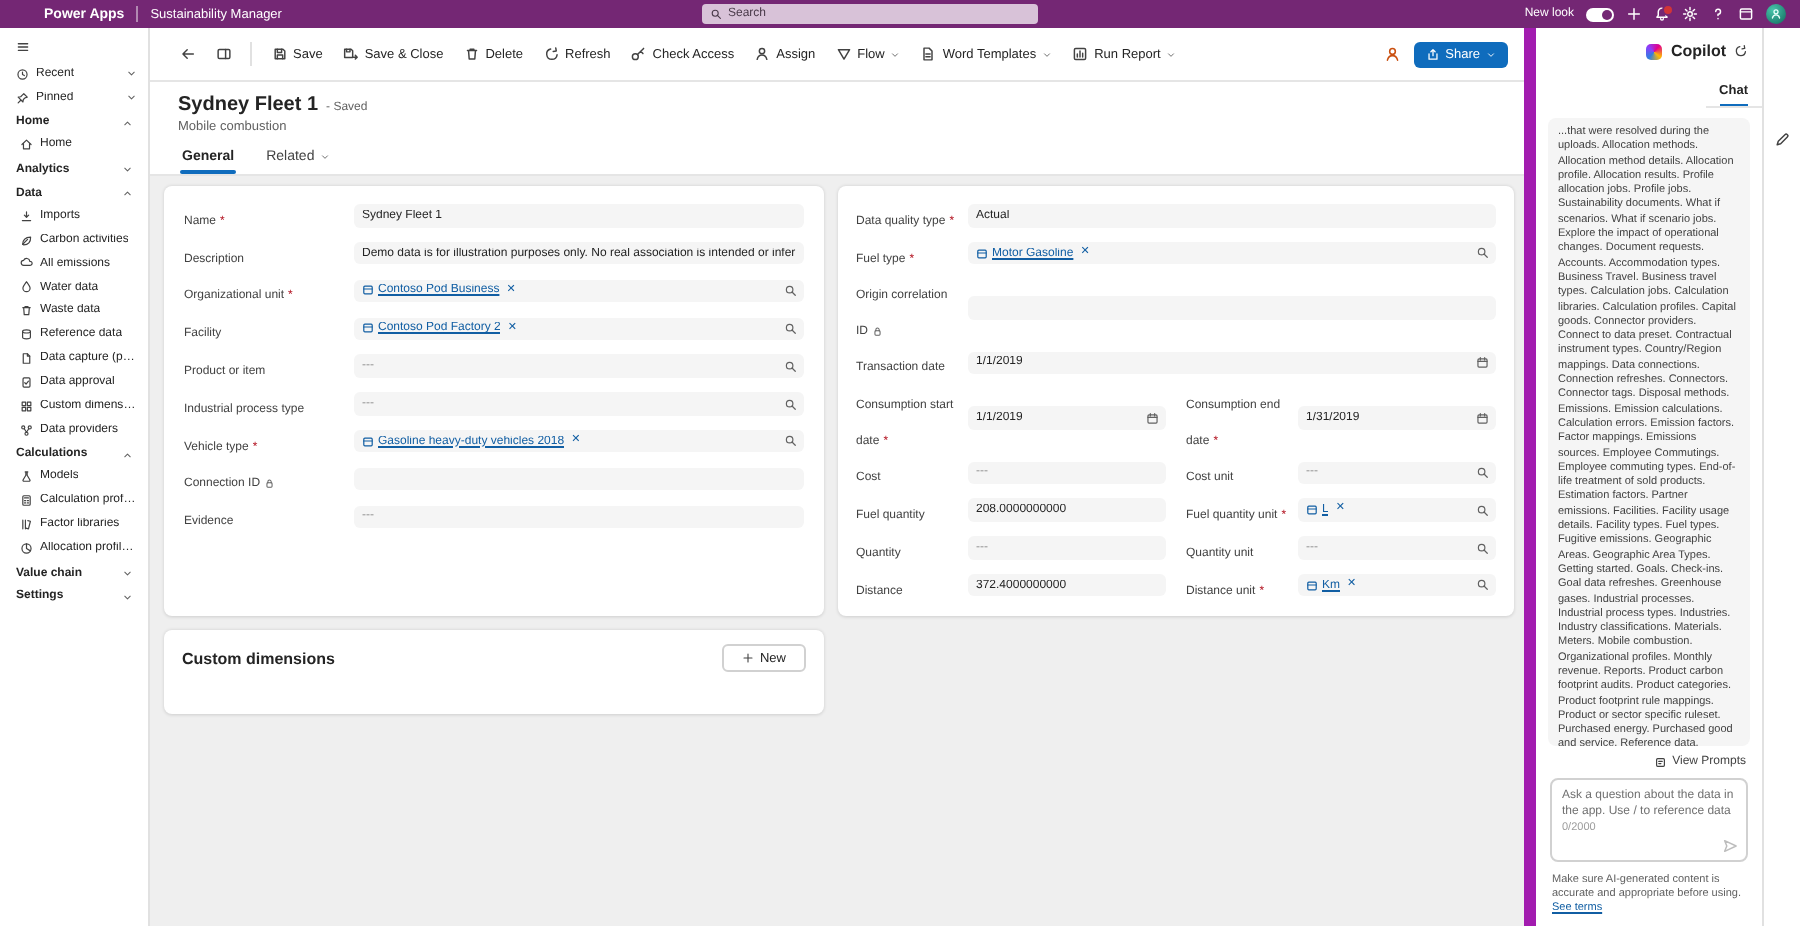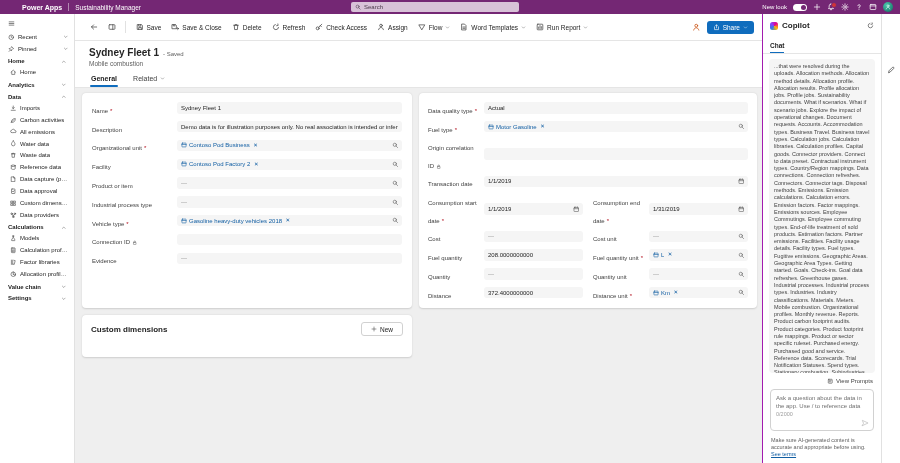--- a/index.html
+++ b/index.html
@@ -87,21 +87,21 @@
   .frow2{display:flex;align-items:center;min-height:18.8px;gap:10px;}
   .fcol{display:flex;align-items:center;flex:1;min-width:0;}
 
   .card.cdims{width:330px;margin-top:7px;height:42px;padding:7px 9px;}
   .cd-head{display:flex;justify-content:space-between;align-items:center;}
   .cd-title{font-size:8px;font-weight:700;color:#242424;}
   .new-btn{display:flex;align-items:center;gap:3px;border:1px solid #d1d1d1;border-radius:3px;background:#fff;font-size:6.5px;padding:2.5px 9px;color:#242424;cursor:pointer;}
   .new-btn .svgi{width:6px;height:6px;color:#424242;}
 
   
-  .copilot{width:119px;flex:none;border-left:1px solid #a21caf;display:flex;flex-direction:column;background:#fff;box-sizing:border-box;}
+  .copilot{width:119px;flex:none;border-left:6px solid #a21caf;display:flex;flex-direction:column;background:#fff;box-sizing:border-box;align-items:flex-end;}
   .cp-header{display:flex;align-items:center;gap:4px;padding:7px 7px 4px;}
   .cp-logo{width:8px;height:8px;border-radius:2.5px;background:conic-gradient(from 220deg,#2f7fe0,#8a3ffc,#e3008c,#ffb900,#2f7fe0);}
   .cp-title{font-size:8px;font-weight:700;color:#242424;}
   .cp-hic{margin-left:auto;color:#424242;cursor:pointer;}
   .cp-hic .svgi{width:7px;height:7px;}
   .cp-tabs{padding:0 7px;border-bottom:1px solid #e5e5e5;}
   .cp-tab{display:inline-block;font-size:6.5px;font-weight:700;color:#242424;padding-bottom:3px;border-bottom:1.5px solid #0f6cbd;cursor:pointer;}
   .cp-body{flex:1;min-height:0;padding:5px 6px 2px;overflow:hidden;}
   .cp-bubble{background:#f5f5f5;border-radius:4px;padding:4px 5px;height:100%;box-sizing:border-box;overflow:hidden;}
   .cp-msg{font-size:5.5px;line-height:7.3px;color:#424242;overflow:hidden;word-break:break-word;}

